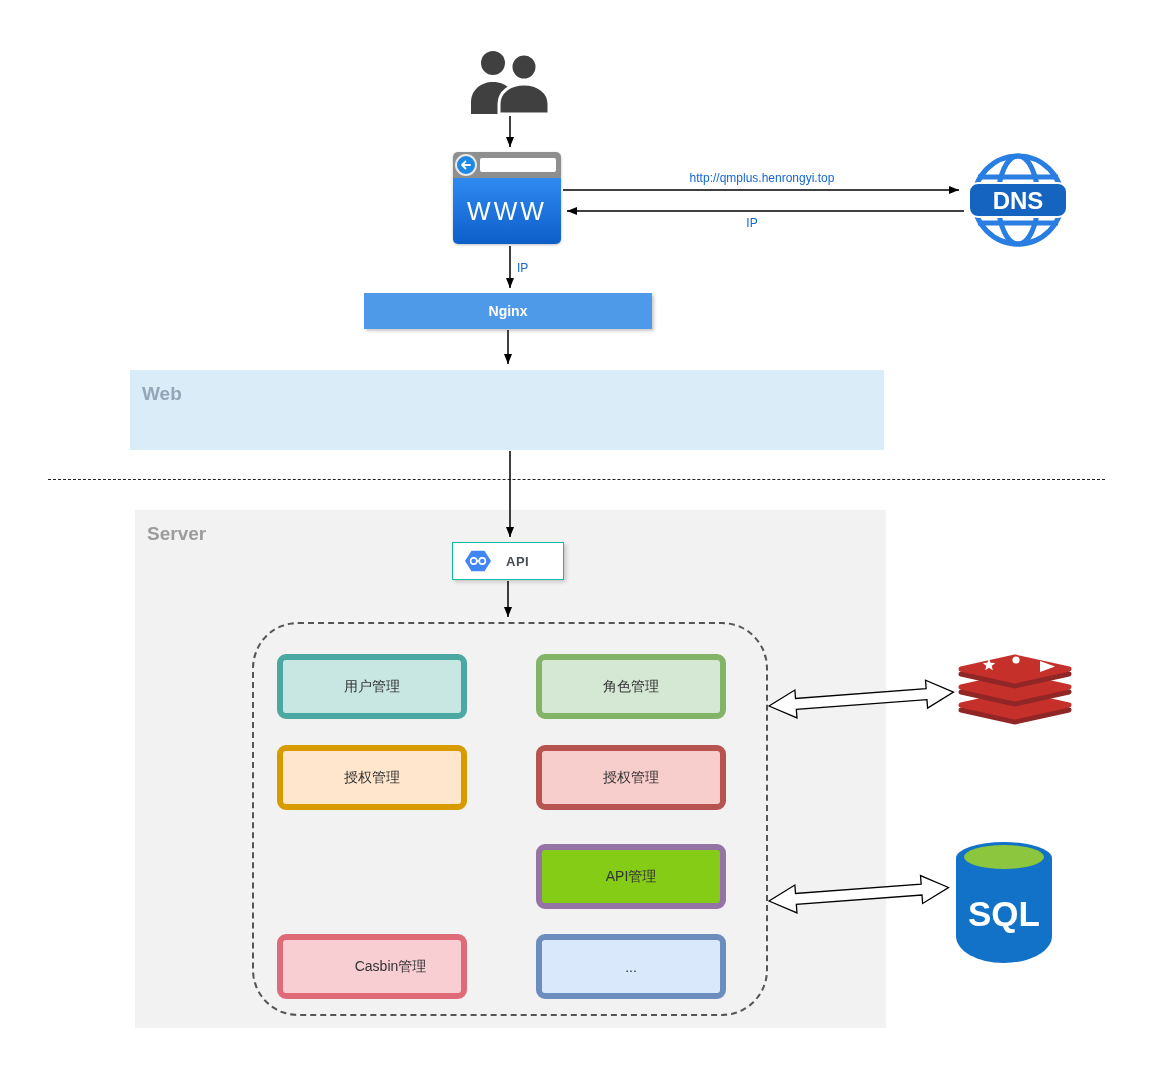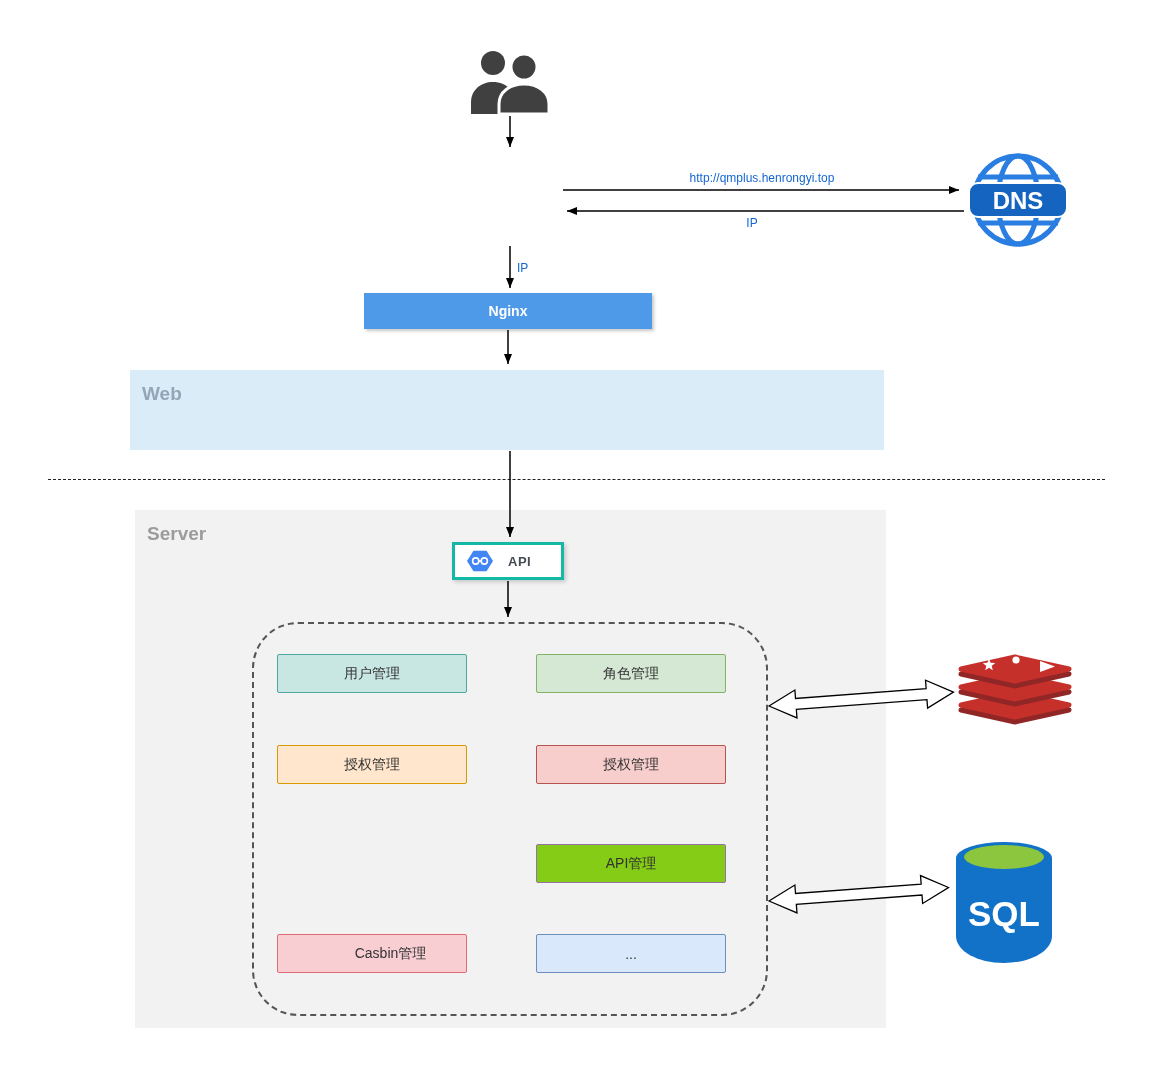--- a/index.html
+++ b/index.html
@@ -20,26 +20,26 @@
   .browser-top{position:relative;height:26px;background:#8f8f8f;border-radius:5px 5px 0 0}
   .browser-addr{position:absolute;left:27px;right:5px;top:6px;height:14px;background:#fff;border-radius:2px}
   .browser-back{position:absolute;left:2px;top:2px;width:22px;height:22px;border-radius:50%;background:#1e88e5;border:2px solid #e9e9e9;display:flex;align-items:center;justify-content:center}
   .browser-body{height:66px;background:linear-gradient(180deg,#2f8af0,#0d5ec9);border-radius:0 0 5px 5px;display:flex;align-items:center;justify-content:center}
   .browser-www{color:#fff;font-size:25px;letter-spacing:3px;font-weight:400}
 
   
   .nginx{position:absolute;left:364px;top:293px;width:288px;height:36px;background:#4f9ae8;color:#fff;display:flex;align-items:center;justify-content:center;font-size:14px;font-weight:600;box-shadow:2px 2px 3px rgba(0,0,0,.22)}
 
   
-  .api{position:absolute;left:452px;top:542px;width:112px;height:38px;background:#fff;border:3px solid #14b8a6;display:flex;align-items:center;gap:15px;padding-left:12px;box-shadow:2px 2px 4px rgba(0,0,0,.18)}
+  .api{position:absolute;left:452px;top:542px;width:112px;height:38px;background:#fff;border:1px solid #14b8a6;display:flex;align-items:center;gap:15px;padding-left:12px;box-shadow:2px 2px 4px rgba(0,0,0,.18)}
   .api-label{font-size:13px;font-weight:bold;color:#464c53;letter-spacing:.5px}
 
   
   .modules-frame{position:absolute;left:252px;top:622px;width:516px;height:394px;border:2px dashed #555;border-radius:46px}
-  .module{position:absolute;width:190px;height:39px;border:1px solid #404040;border-radius:2px;display:flex;align-items:center;justify-content:center;font-size:14px;color:#333}
+  .module{position:absolute;width:190px;height:65px;border:6px solid #404040;border-radius:9px;display:flex;align-items:center;justify-content:center;font-size:14px;color:#333}
 
   
   .edge-label{position:absolute;font-size:12px;color:#1467d2}
   .lbl-url{left:637px;top:171px;width:250px;text-align:center}
   .lbl-ip-dns{left:700px;top:216px;width:104px;text-align:center}
   .lbl-ip-nginx{left:517px;top:261px}
 
   
   .icon-abs{position:absolute}
   .users-icon{left:468px;top:50px}
@@ -65,20 +65,33 @@
 
   <svg class="icon-abs users-icon" width="84" height="64" viewBox="0 0 84 64">
     <circle cx="25" cy="13" r="12" fill="#404040"></circle>
     <path d="M3 64 V52 C3 40 13 32 25 32 C37 32 47 40 47 52 V64 Z" fill="#404040"></path>
     <g stroke="#fff" stroke-width="3">
       <circle cx="56" cy="17" r="13" fill="#404040"></circle>
       <path d="M31 64 V54 C31 42 42 34 56 34 C70 34 81 42 81 54 V64 Z" fill="#404040"></path>
     </g>
   </svg>
 
+  <div class="browser">
+    <div class="browser-top">
+      <div class="browser-addr"></div>
+      <div class="browser-back">
+        <svg width="12" height="12" viewBox="0 0 12 12">
+          <path d="M10 6 H2 M5.5 2.5 L2 6 l3.5 3.5" stroke="#fff" stroke-width="1.8" fill="none" stroke-linecap="round" stroke-linejoin="round"></path>
+        </svg>
+      </div>
+    </div>
+    <div class="browser-body">
+      <span class="browser-www">WWW</span>
+    </div>
+  </div>
 
   <svg class="icon-abs dns-icon" width="104" height="100" viewBox="0 0 104 100">
     <g stroke="#2a7de1" fill="none" stroke-width="5">
       <circle cx="52" cy="50" r="44" fill="#fff"></circle>
       <ellipse cx="52" cy="50" rx="20" ry="44"></ellipse>
       <path d="M12 27 H92"></path>
       <path d="M12 73 H92"></path>
     </g>
     <rect x="3" y="33" width="98" height="34" rx="9" fill="#1565c0" stroke="#fff" stroke-width="2"></rect>
     <text x="52" y="59" text-anchor="middle" fill="#fff" font-size="24" font-weight="bold">DNS</text>

